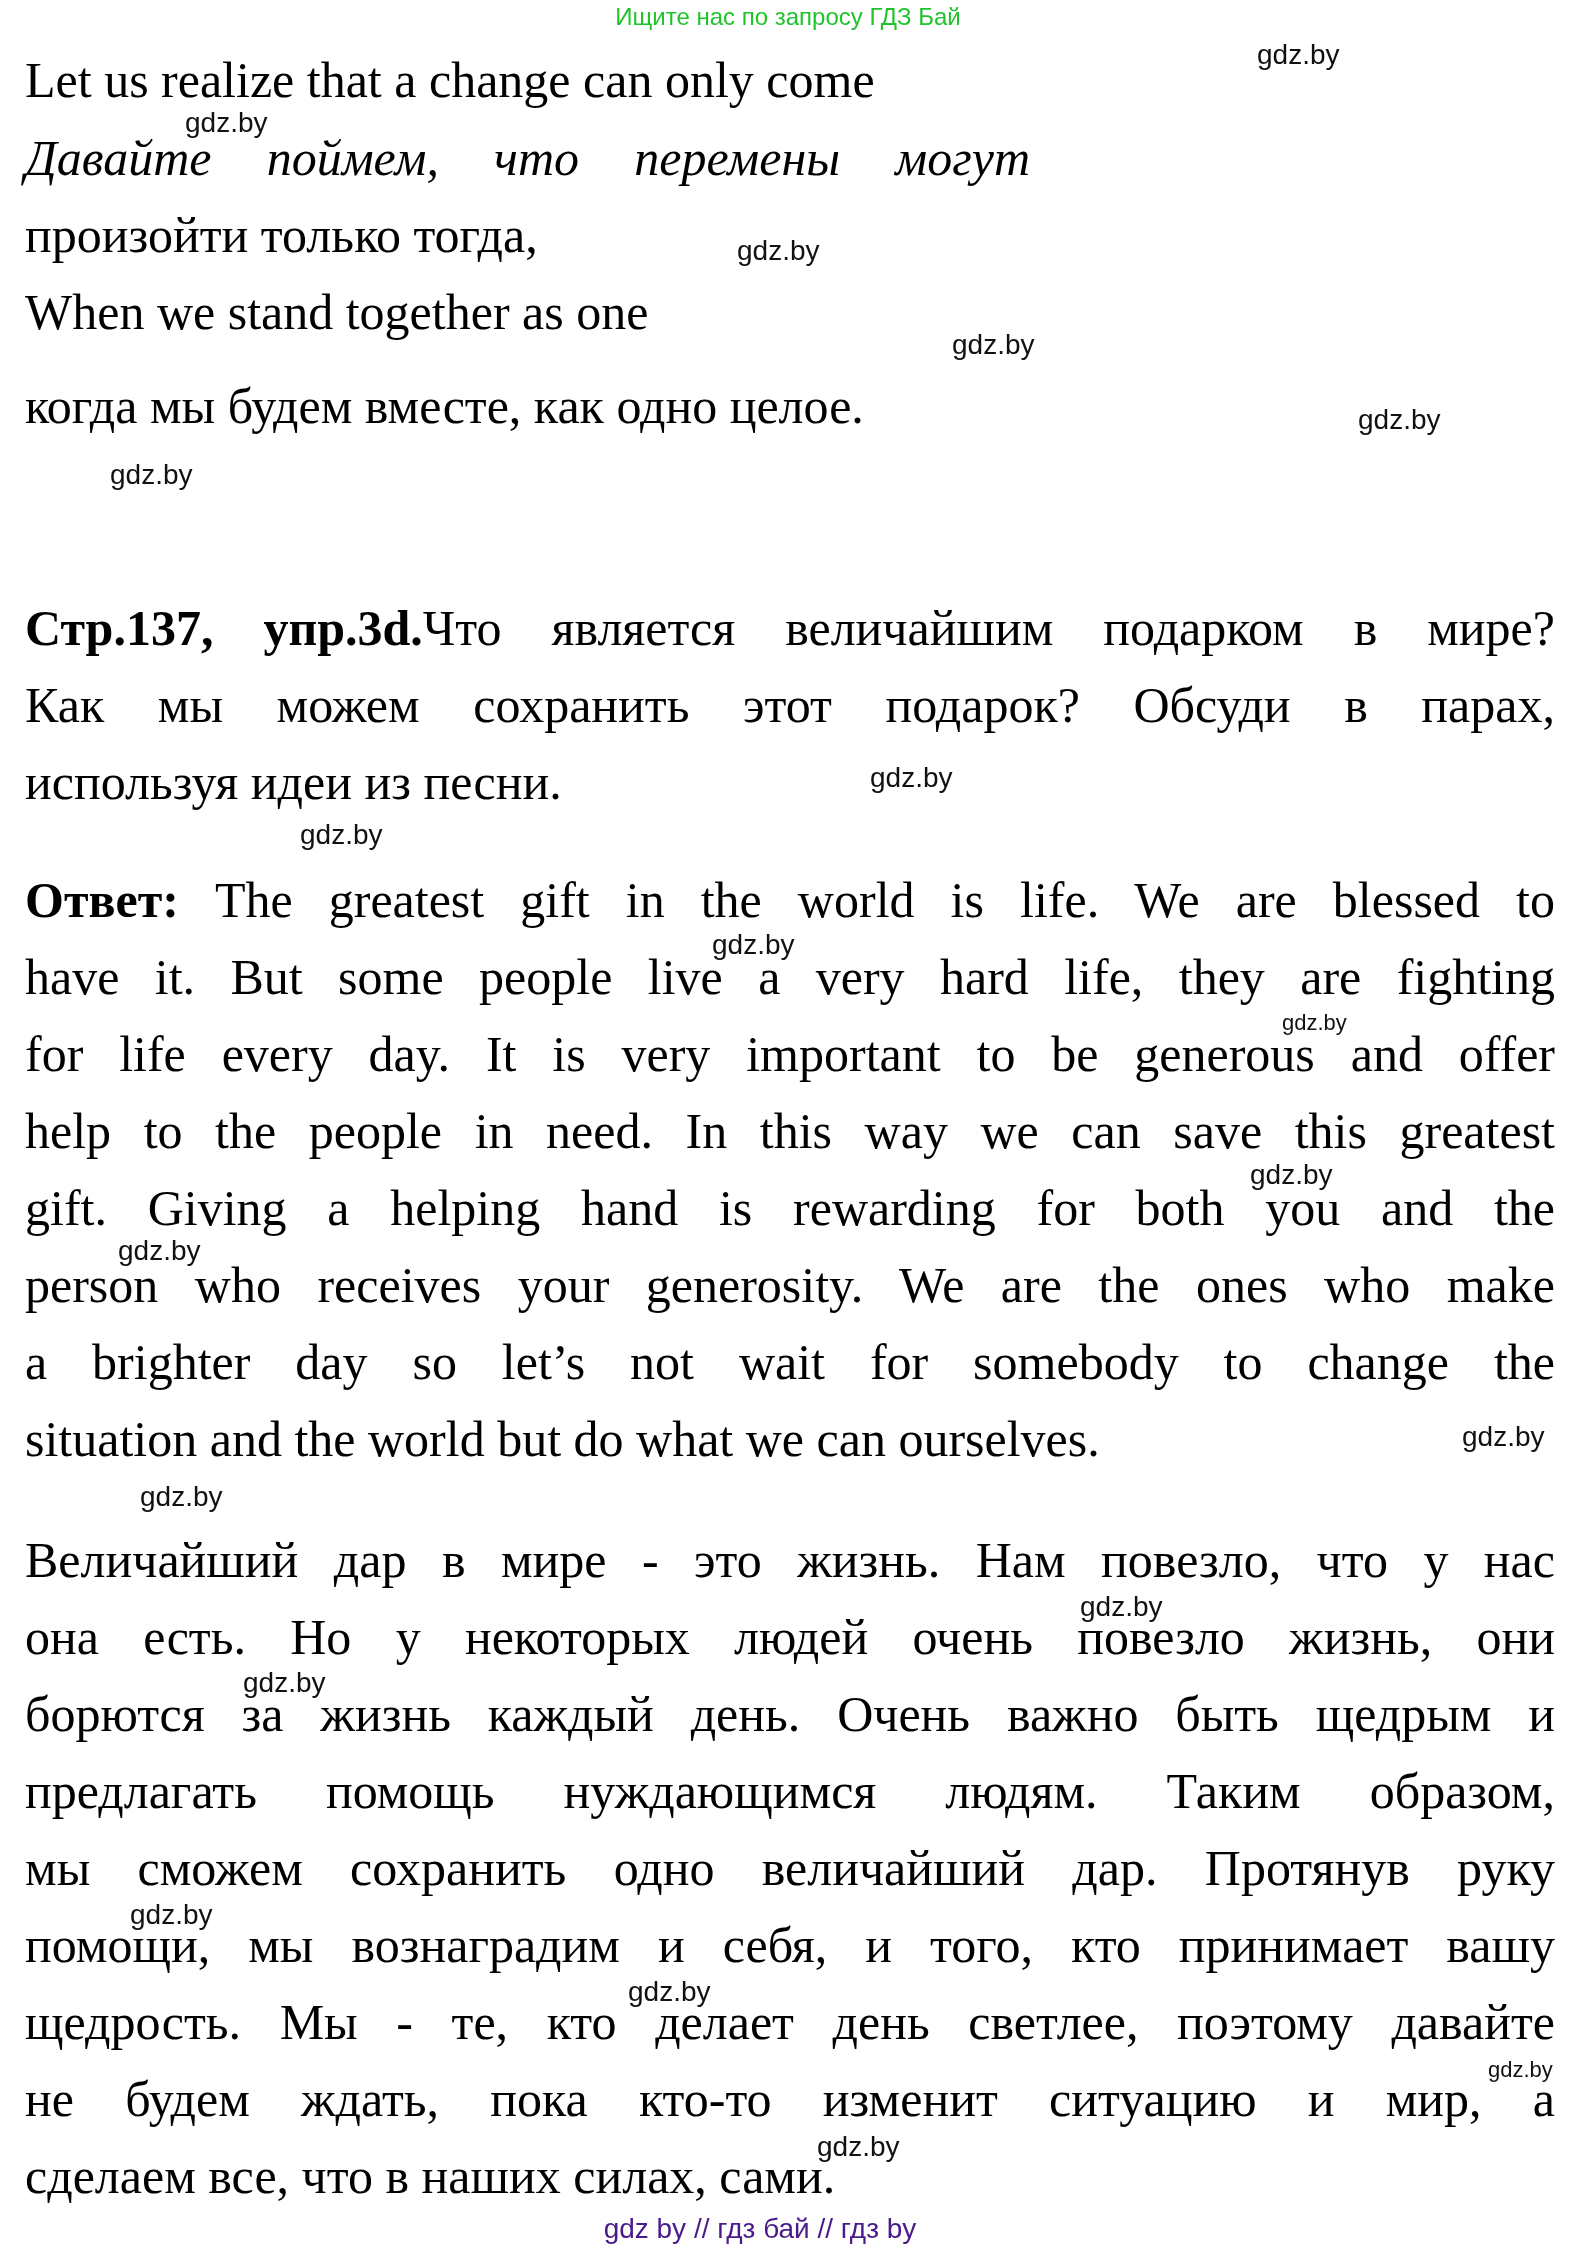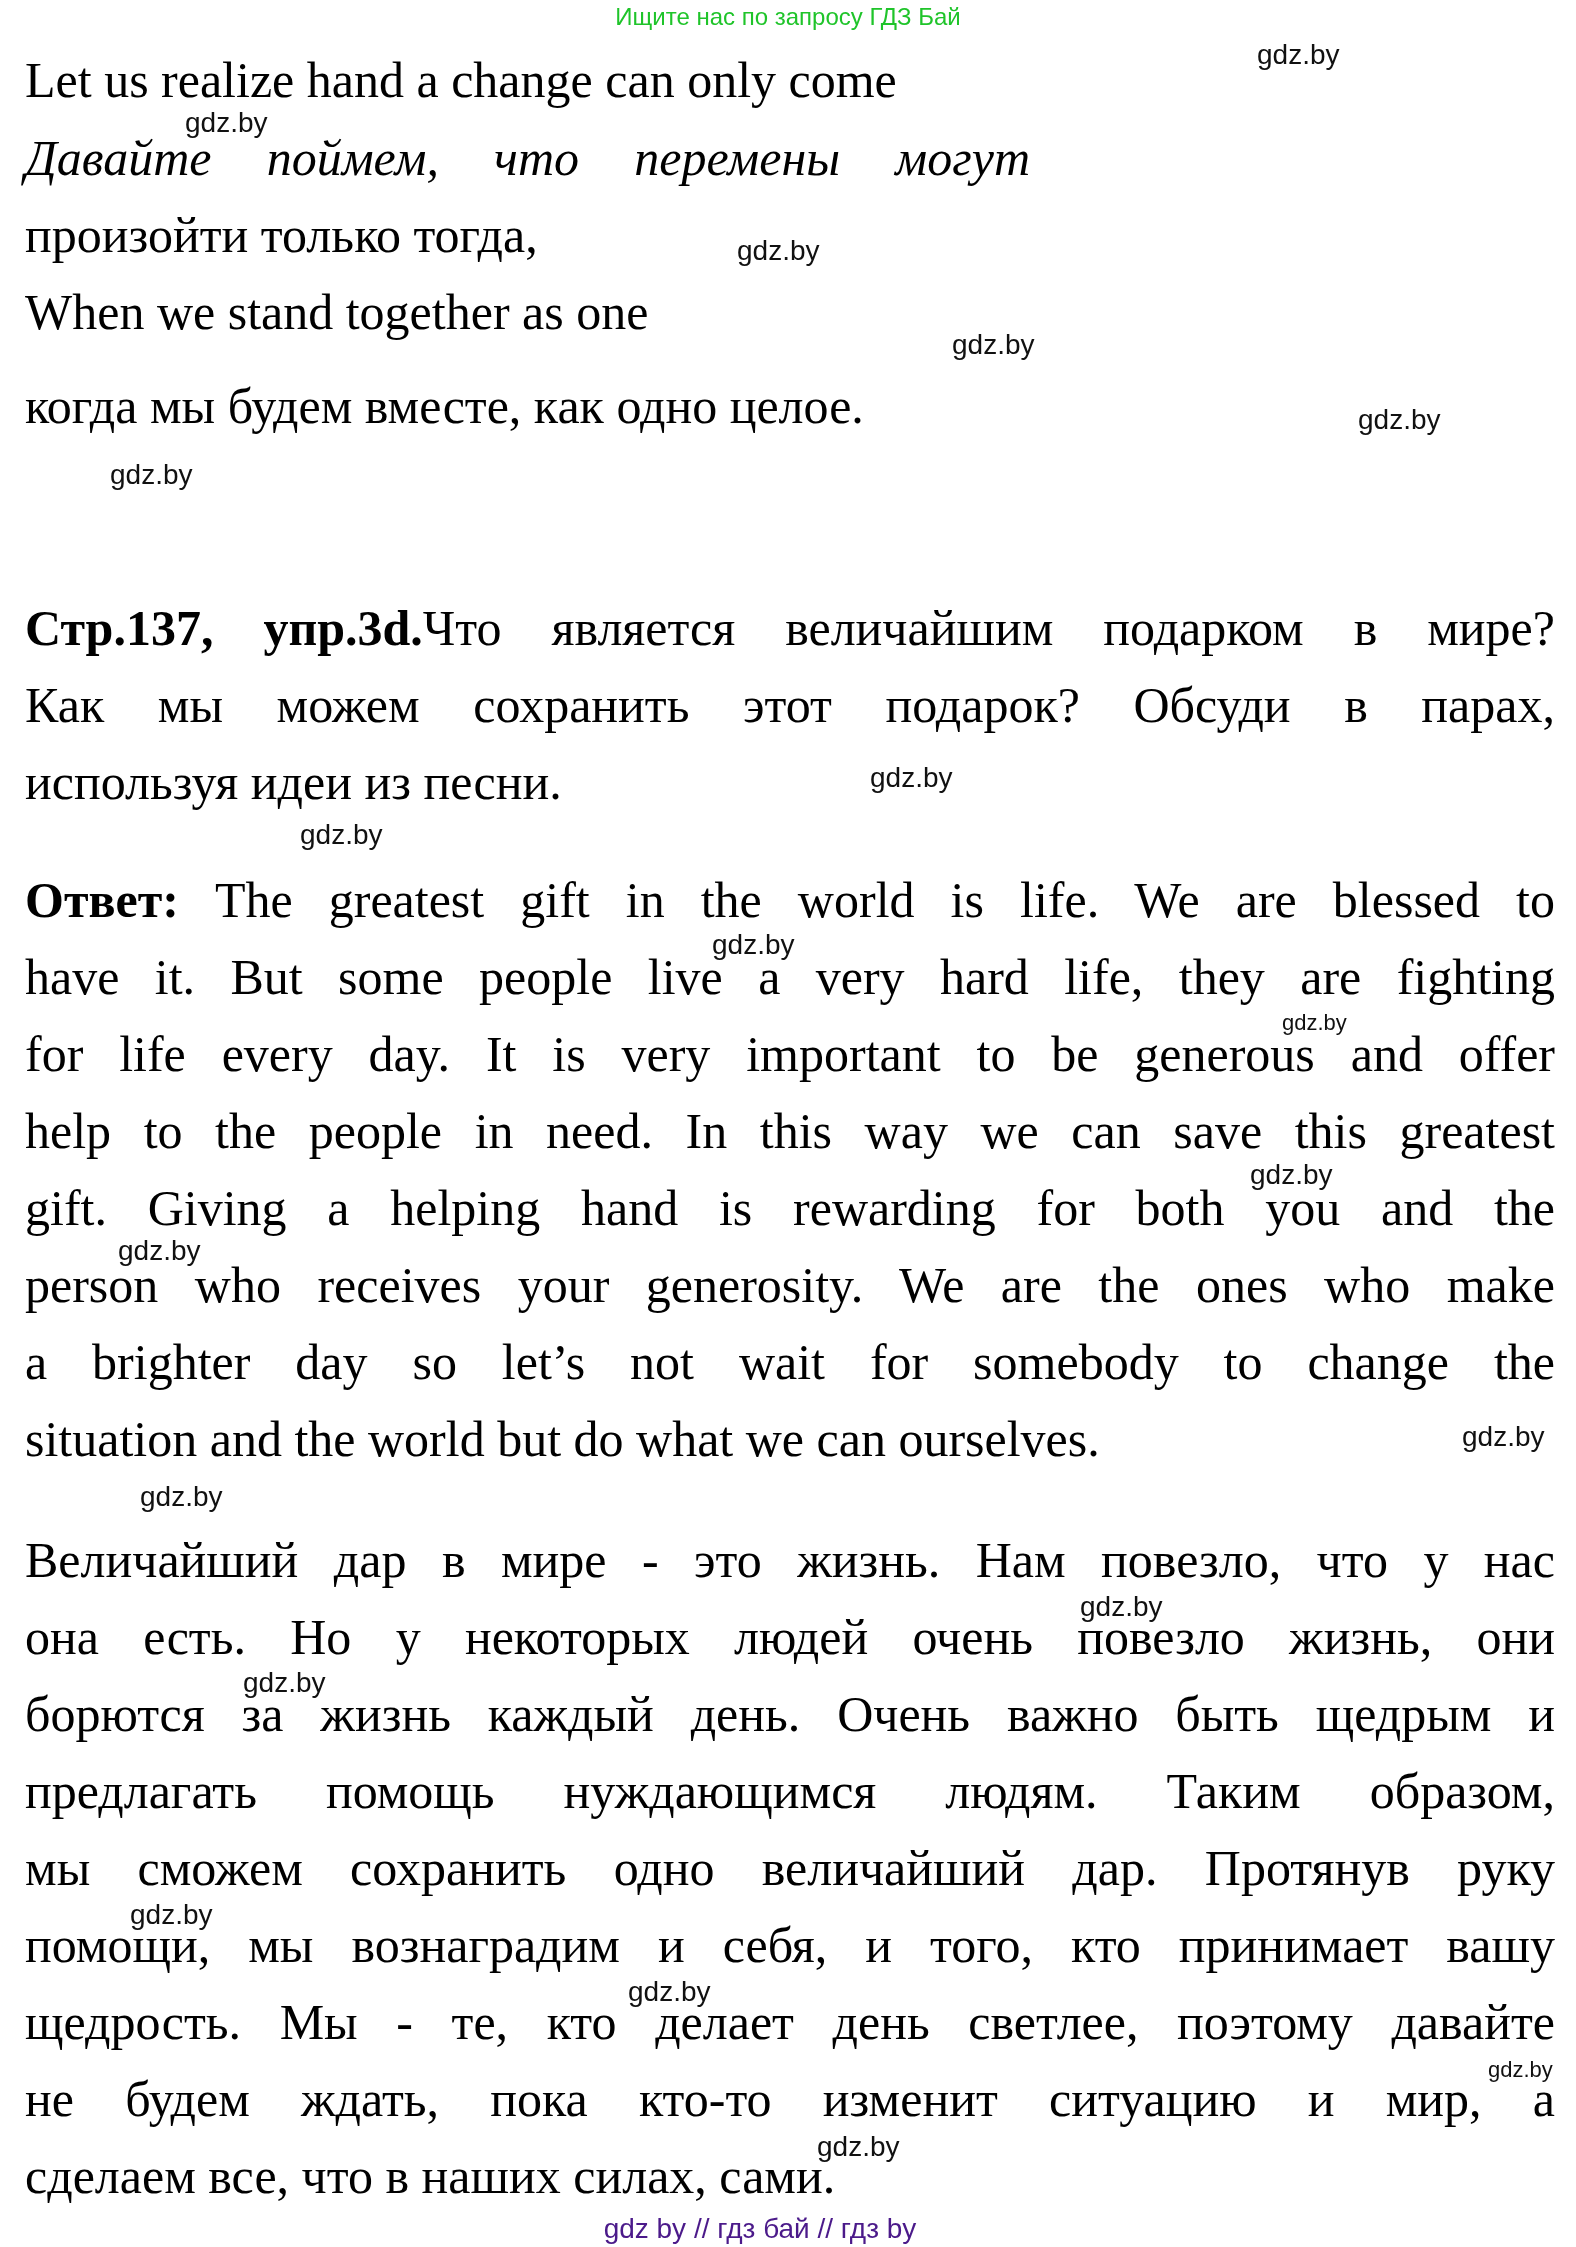--- a/index.html
+++ b/index.html
@@ -13,21 +13,21 @@
   .wm { position:absolute; font-family:"Liberation Sans", sans-serif; font-size:28px; color:#111; white-space:nowrap; line-height:30px; }
   .wm.small { font-size:22px; }
   .footer { position:absolute; top:2212px; left:0; width:1520px; text-align:center;
     font-family:"Liberation Sans", sans-serif; font-size:28px; color:#4b1a8a; line-height:34px; }
 </style>
 </head>
 <body>
 
 <div class="top-banner">Ищите нас по запросу ГДЗ Бай</div>
 
-<div class="line" style="top:50px;">Let us realize hand a change can only come</div>
+<div class="line" style="top:50px;">Let us realize that a change can only come</div>
 <div class="line just" style="top:128px;width:1005px;font-style:italic;">Давайте   поймем,   что   перемены   могут</div>
 <div class="line" style="top:205px;">произойти только тогда,</div>
 <div class="line" style="top:282px;">When we stand together as one</div>
 <div class="line" style="top:360px;margin-top:16px;">когда мы будем вместе, как одно целое.</div>
 
 <div class="line just" style="top:598px;">
   <span class="bold">Стр.137, упр.3d.</span><span>Что является величайшим подарком в мире?</span>
 </div>
 <div class="line just" style="top:675px;">Как мы можем сохранить этот подарок? Обсуди в парах,</div>
 <div class="line" style="top:752px;">используя идеи из песни.</div>

